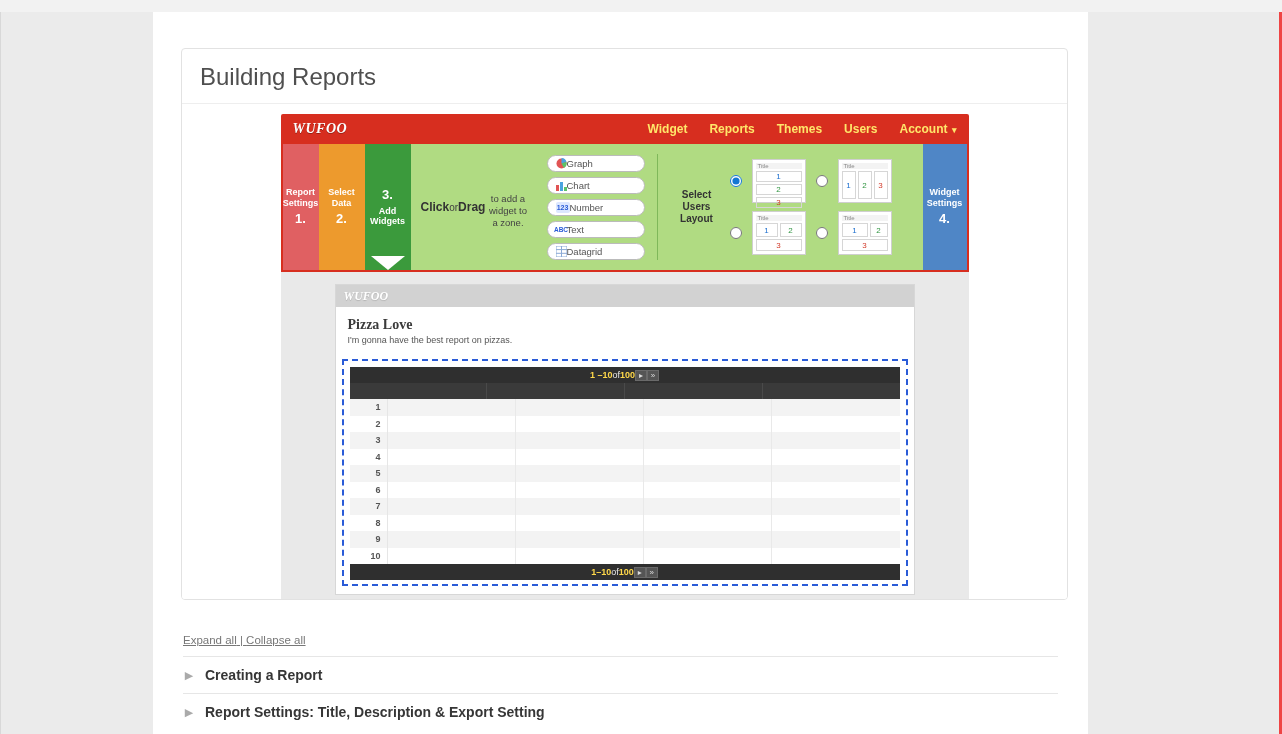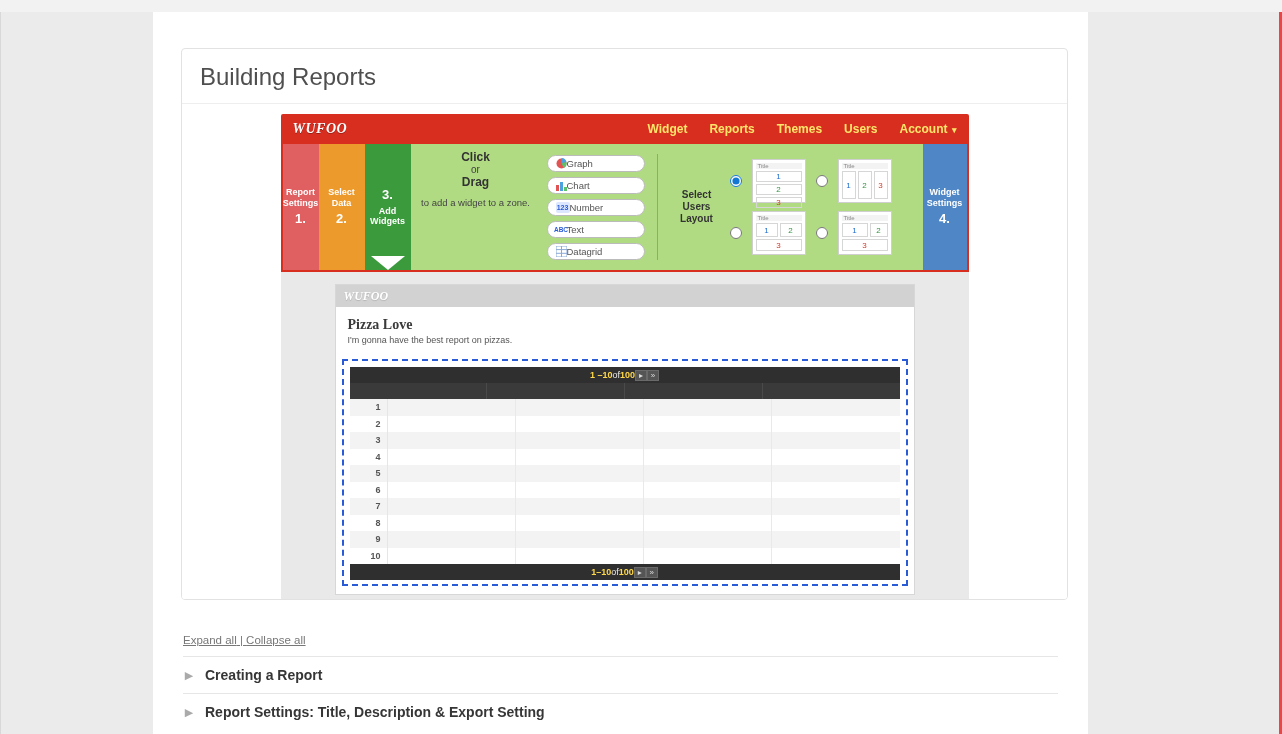--- a/index.html
+++ b/index.html
@@ -25,21 +25,21 @@
   .wufoo-steps { display: flex; height: 128px; border: 2px solid #d72e1f; border-top: none; }
   .step { display: flex; flex-direction: column; align-items: center; justify-content: center; color: #fff; font-size: 9px; font-weight: bold; text-align: center; line-height: 1.2; padding: 0 4px; }
   .step .num { font-size: 13px; margin-top: 2px; font-weight: bold; }
   .step1 { background: #e06062; width: 36px; }
   .step2 { background: #ed9a2d; width: 46px; }
   .step3 { background: #3b9a3c; width: 46px; position: relative; }
   .step3 .num { order: -1; margin-bottom: 3px; margin-top: 0; }
   .step3 svg { position: absolute; bottom: 0; left: 0; width: 46px; height: 14px; }
 
   .workarea { flex: 1; background: #b0db82; display: flex; }
-  .wa-instruction { width: 130px; display: flex; flex-direction: column; align-items: center; color: #414141; font-size: 10px; text-align: center; padding: 6px 10px; }
+  .wa-instruction { width: 130px; display: flex; flex-direction: row; align-items: center; justify-content: center; color: #414141; font-size: 10px; text-align: center; padding: 6px 10px; }
   .wa-instruction b { font-size: 12px; display: block; color: #333; }
   .wa-instruction .sub { margin-top: 8px; font-size: 9.5px; color: #444; line-height: 1.25; }
   .wa-widgets { width: 110px; display: flex; flex-direction: column; gap: 5px; justify-content: center; padding: 6px 6px; }
   .widget-pill { background: #fff; border: 1px solid #bbb; border-radius: 10px; height: 17px; display: flex; align-items: center; padding: 0 8px; font-size: 9.5px; color: #555; cursor: grab; }
   .widget-pill .icn { width: 11px; height: 11px; display: inline-flex; align-items: center; justify-content: center; }
   .divider-v { width: 1px; background: #7fb85a; margin: 10px 6px; }
   .wa-layout { flex: 1; display: flex; align-items: center; padding: 4px 8px; gap: 8px; }
   .wa-layout-label { font-size: 10px; font-weight: bold; color: #333; text-align: center; width: 50px; line-height: 1.2; }
   .layout-grid { flex: 1; display: grid; grid-template-columns: 16px 58px 16px 58px; grid-template-rows: auto auto; gap: 8px 6px; align-items: center; }
   .layout-grid input[type=radio] { width: 12px; height: 12px; accent-color: #1276d3; }

